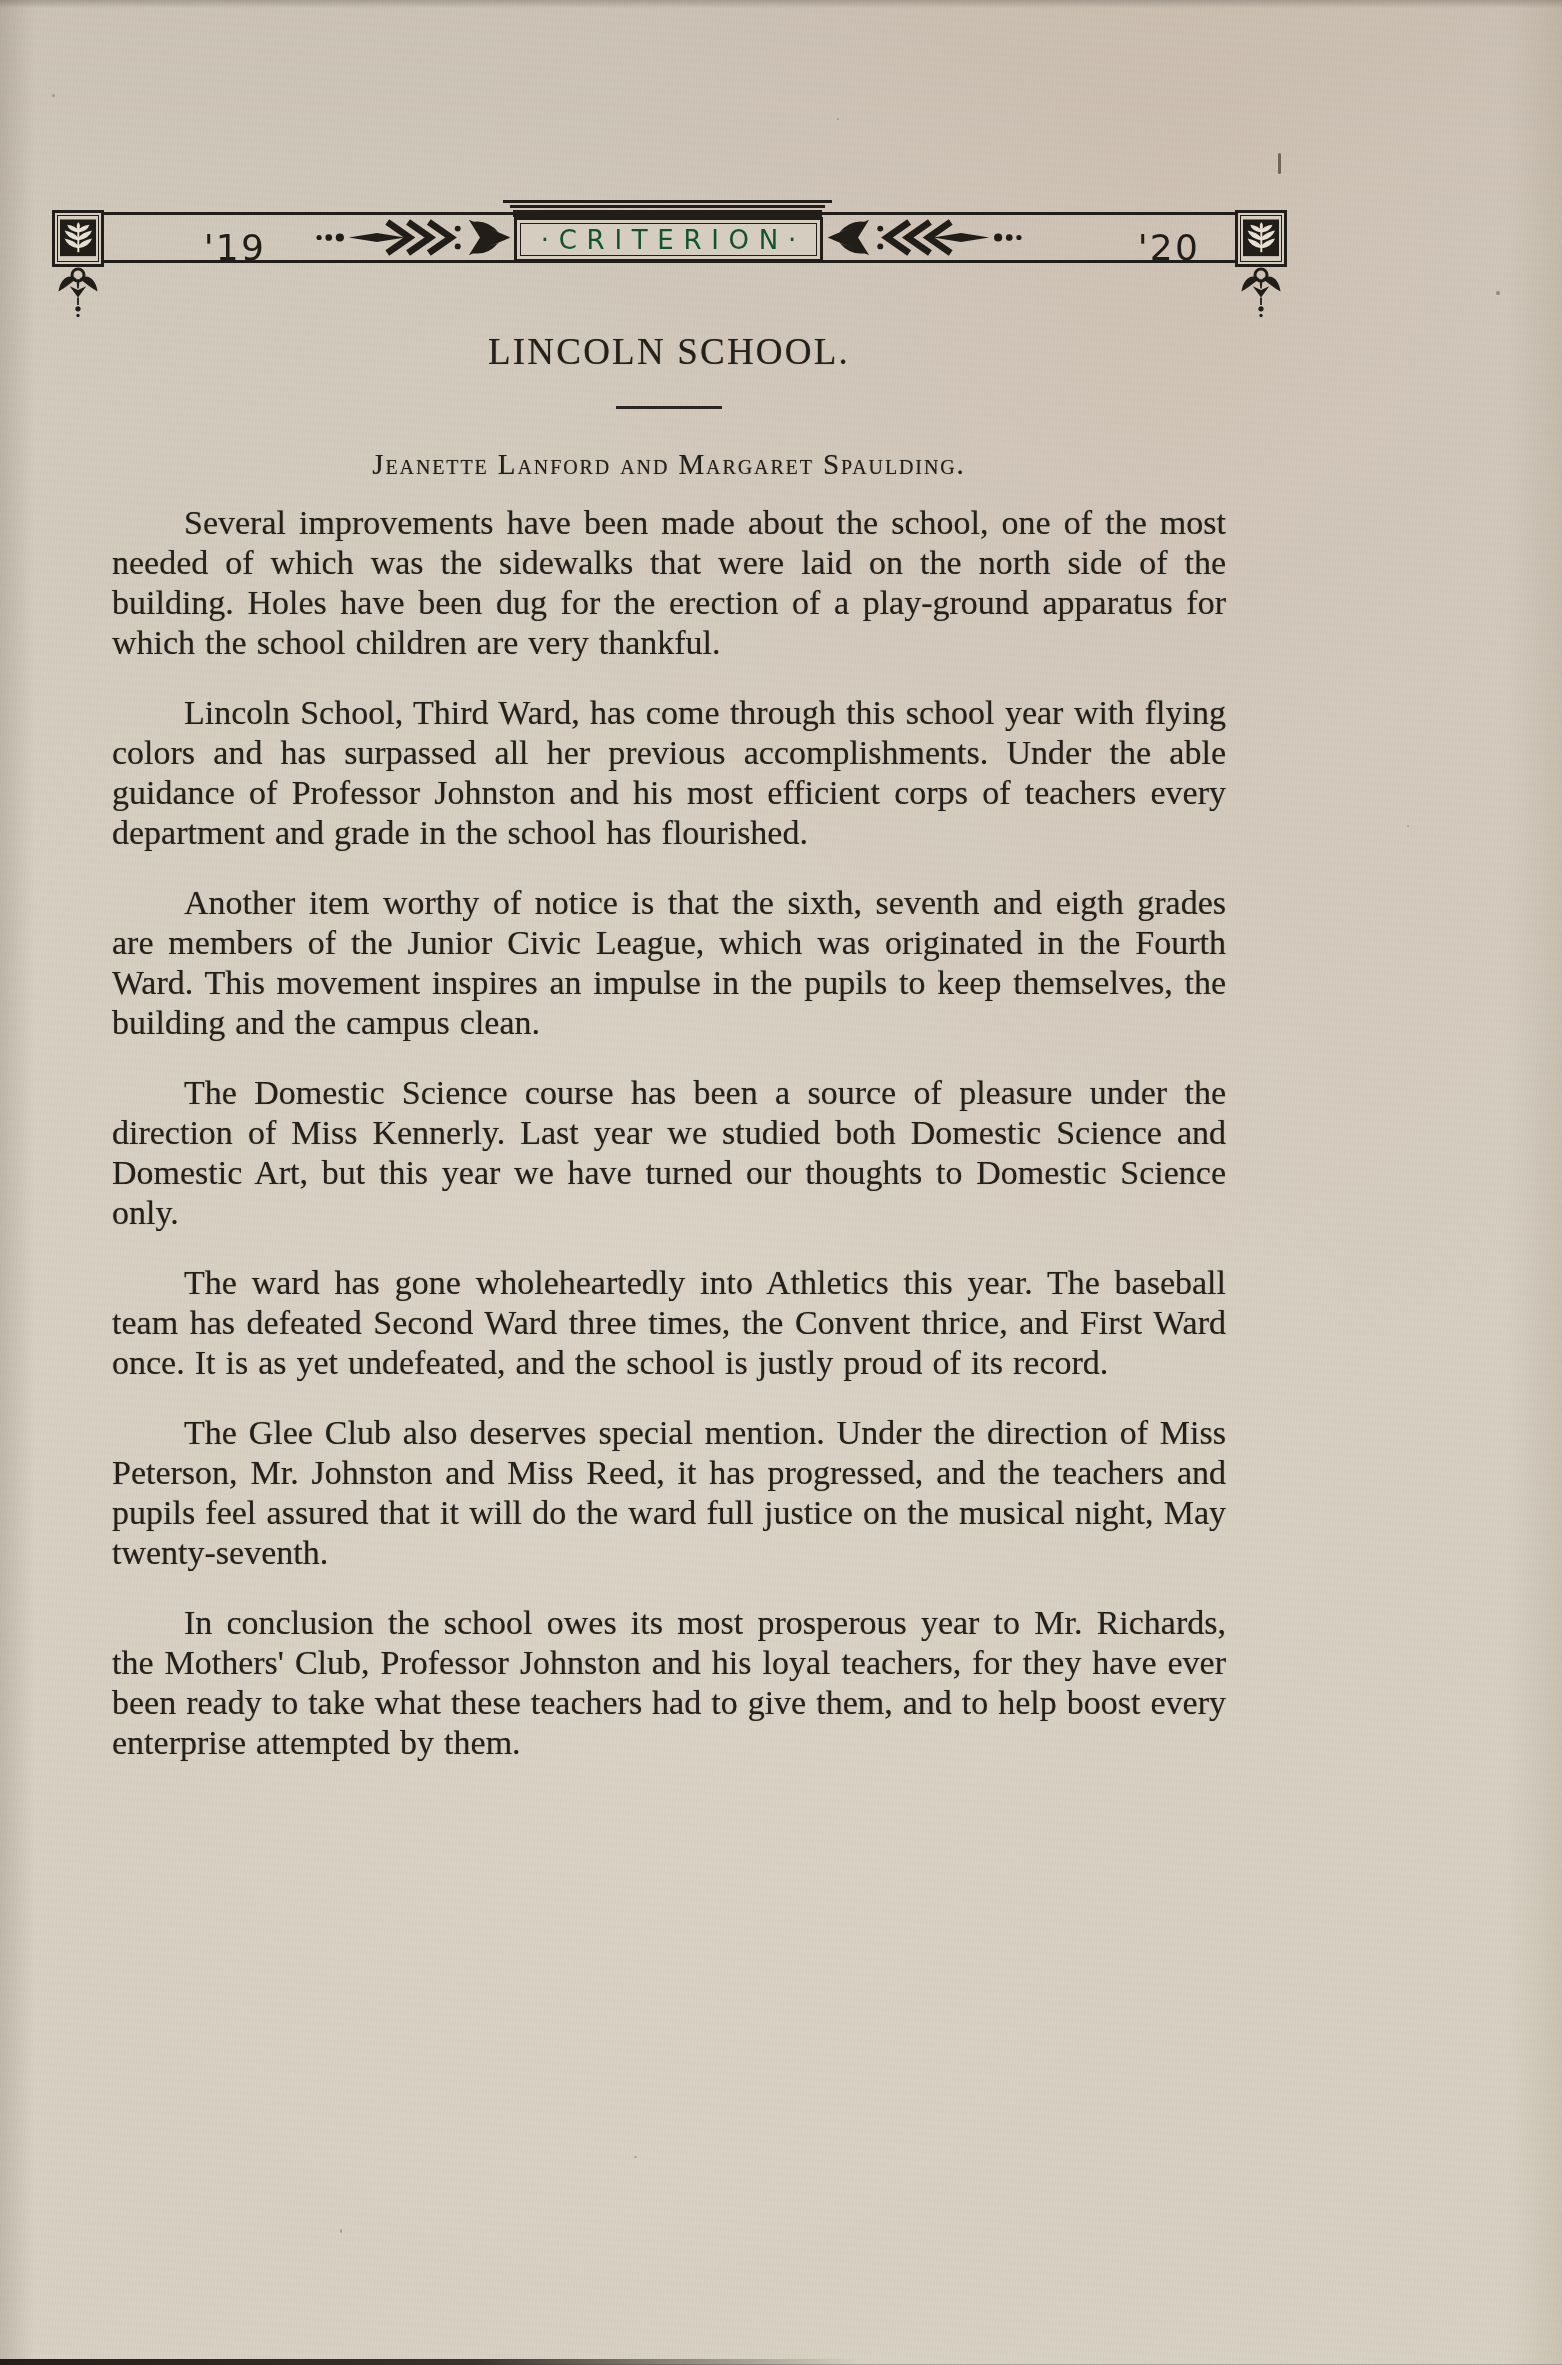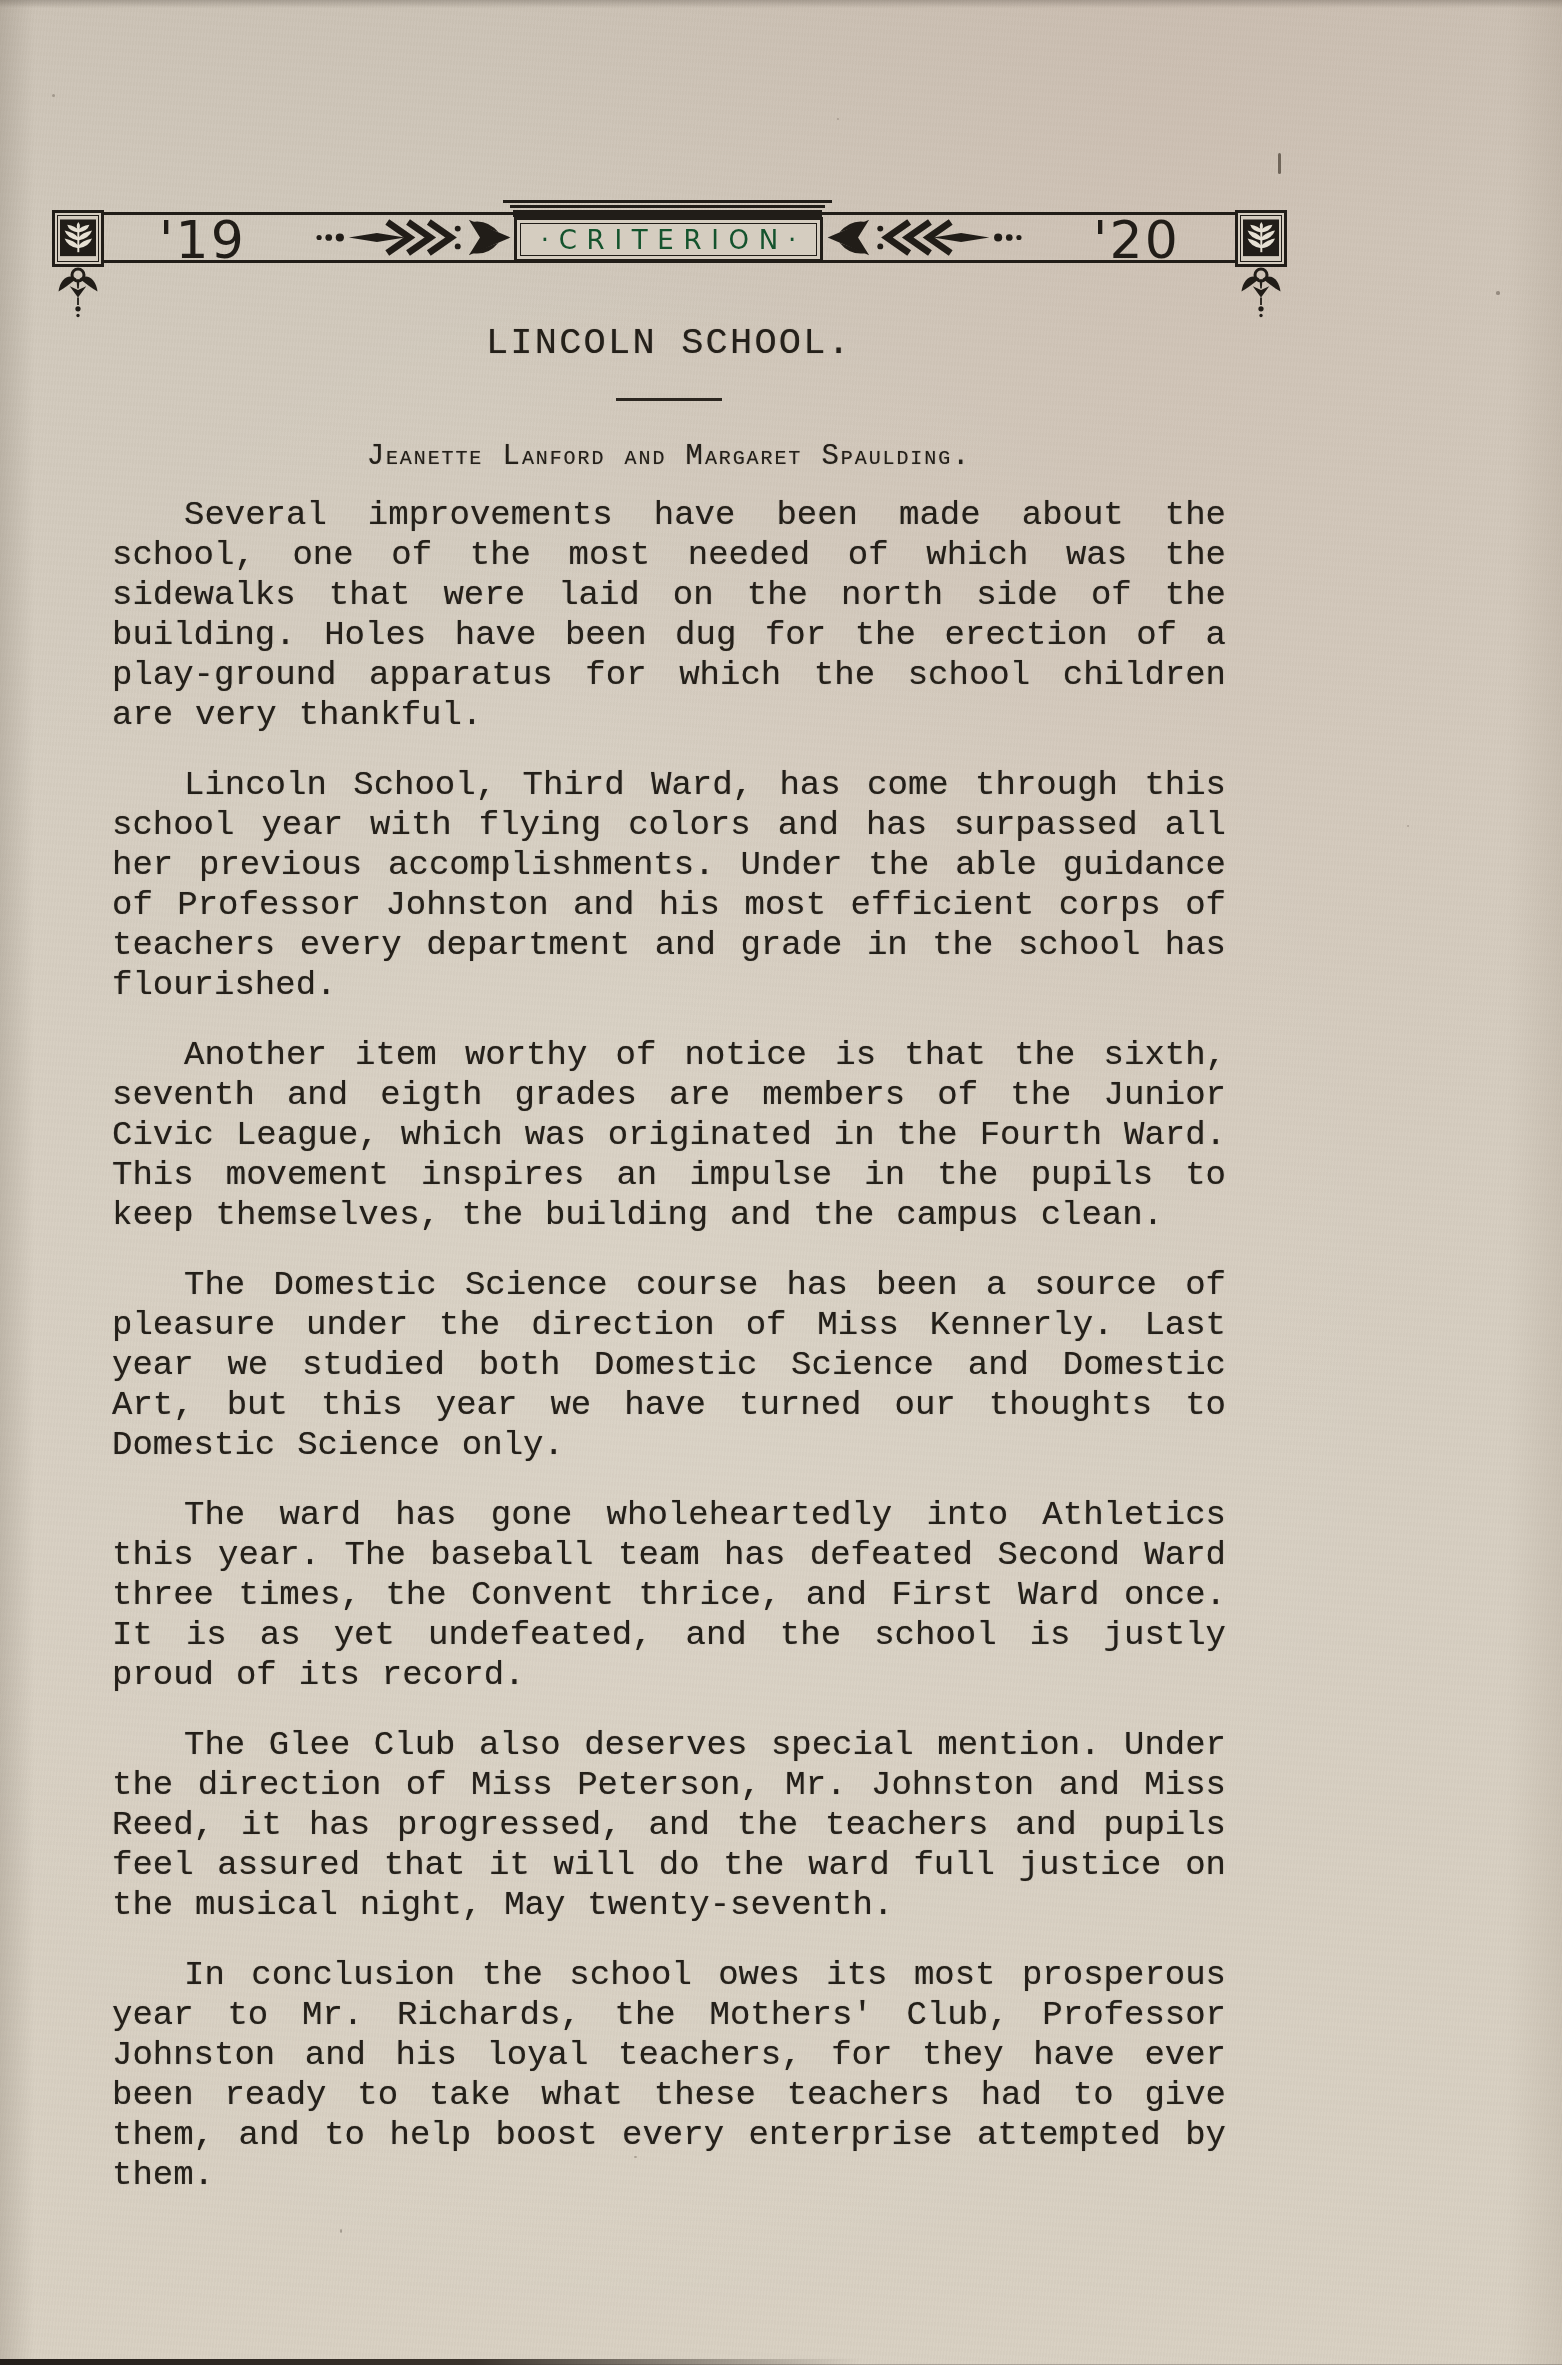--- a/index.html
+++ b/index.html
@@ -22,22 +22,22 @@
   
   .banner{position:absolute;left:52px;top:200px;width:1235px;height:131px;}
   .bar{position:absolute;left:45px;right:45px;top:12px;height:51px;
        border:3px solid #211d18;box-sizing:border-box;background:transparent;}
   .endblock{position:absolute;top:9.7px;width:52px;height:57px;border:3px solid #211d18;
        background:#d5cdc0;box-sizing:border-box;padding:2.2px;}
   .endblock .inner2{width:100%;height:100%;border:1.5px solid #211d18;box-sizing:border-box;padding:1.5px;}
   .endblock svg{display:block;width:100%;height:100%;}
   .endblock.left{left:0;}
   .endblock.right{right:0;}
-  .year{position:absolute;top:20px;width:127px;text-align:center;
-        font-family:"DejaVu Sans", sans-serif;font-size:52px;line-height:40px;
+  .year{position:absolute;top:28px;width:127px;text-align:right;
+        font-family:"DejaVu Sans", sans-serif;font-size:36px;line-height:40px;
         letter-spacing:2.2px;color:#211d18;}
   .year.yl{left:87px;}
   .year.yr{right:87px;}
   .cornice{position:absolute;left:451px;top:0;width:329px;}
   .cornice .c1{height:3px;width:329px;margin:0 auto;background:#211d18;}
   .cornice .c2{height:3px;width:315px;margin:2.2px auto 0;background:#211d18;}
   .cornice .c3{height:7.5px;width:309px;margin:1.5px auto 0;box-sizing:border-box;
         border-top:2.2px solid #211d18;border-bottom:2.2px solid #211d18;}
   .mastbox{position:absolute;left:462px;top:17px;width:309px;height:45px;
         border:3px solid #211d18;box-sizing:border-box;background:#d5cdc0;}
@@ -46,22 +46,22 @@
   .mastinner span{font-family:"DejaVu Sans", sans-serif;font-size:26px;
         letter-spacing:9.7px;padding-left:9.7px;color:#14532d;white-space:nowrap;}
   .arrow{position:absolute;top:15.7px;width:197px;height:43px;}
   .arrow.left{left:262px;}
   .arrow.right{left:775px;transform:scaleX(-1);}
   .tassel{position:absolute;top:66px;width:42px;height:54px;}
   .tassel.tl{left:5.2px;}
   .tassel.tr{right:5.2px;}
 
   
-  .content{position:absolute;left:112px;top:324px;width:1114px;color:#24201a;
-        text-shadow:0 0 0.9px rgba(33,29,24,.5);font-family:Liberation Mono, monospace;}
+  .content{position:absolute;left:112px;top:332px;width:1114px;color:#24201a;
+        text-shadow:0 0 0.9px rgba(33,29,24,.5);}
   h1.title{margin:0;font-weight:400;font-size:37px;line-height:39px;
         text-align:center;letter-spacing:2.2px;}
   .rule{width:106px;height:3px;background:#2b2620;margin:35px auto 0;}
   .byline{margin-top:39px;font-variant:small-caps;font-size:29px;line-height:33px;
         text-align:center;letter-spacing:1.9px;}
   .body{margin-top:22.4px;}
   .body p{margin:0;font-size:34px;line-height:40px;text-align:justify;
         text-indent:72px;word-spacing:1.5px;}
   .body p + p{margin-top:30px;}
 

